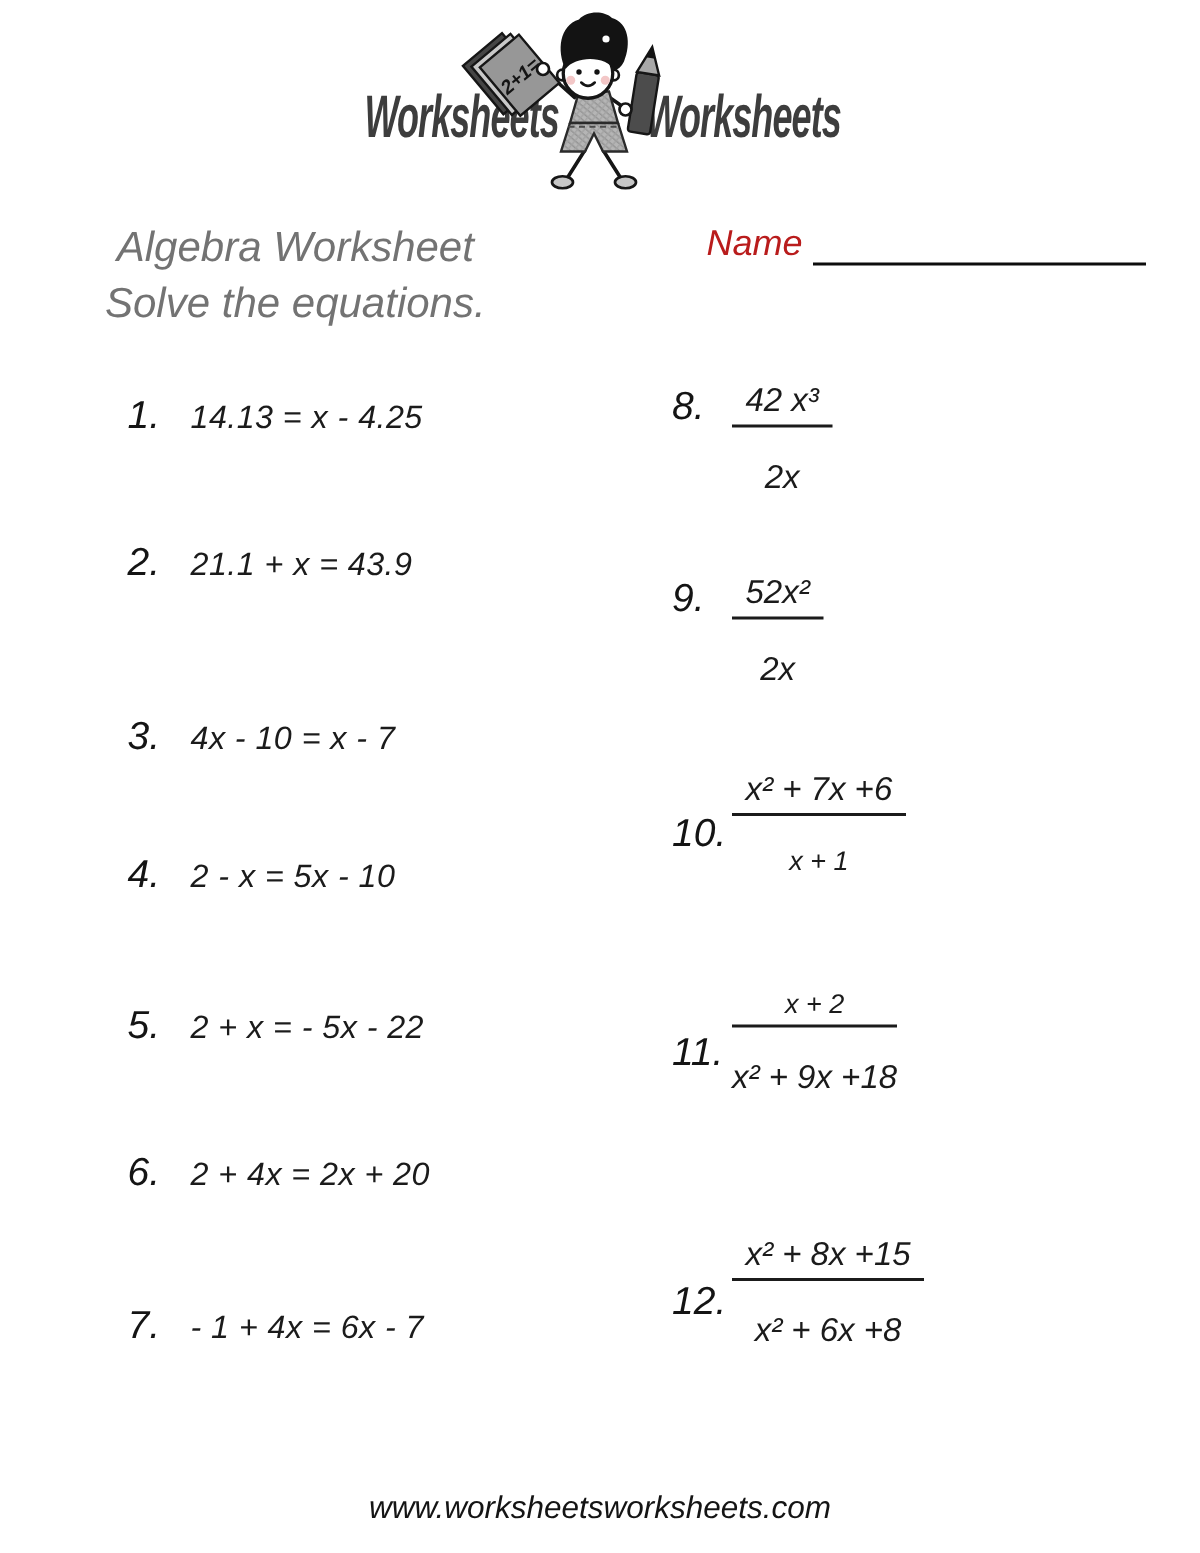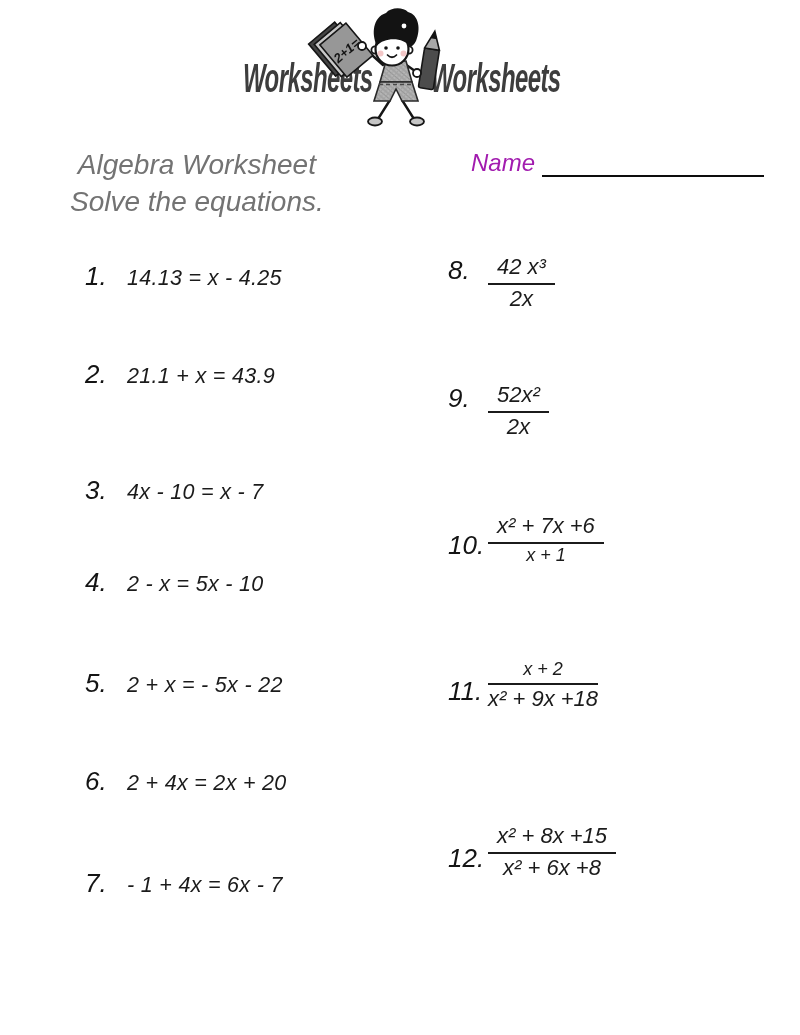--- a/index.html
+++ b/index.html
@@ -44,21 +44,21 @@
     color:#737373;
     text-align:center;
   }
   .namefield{
     position:absolute;
     left:471px;
     top:149px;
     display:flex;
     align-items:flex-end;
     font-size:24px;
-    color:#a21caf;
+    color:#b91c1c;
   }
   .nameline{
     display:inline-block;
     width:222px;
     height:24px;
     margin-left:7px;
     border-bottom:2px solid #0d0d0d;
   }
   
   .prob{
@@ -81,21 +81,21 @@
   .prob-right .pnum{width:40px;margin-top:12px;}
   .toprow{align-items:flex-start;}
   .toprow .pnum{margin-top:1px;}
   .frac{display:inline-block;text-align:center;}
   .fnum{
     display:block;
     font-size:22px;
     padding:0 9px 3px 9px;
     border-bottom:2.2px solid #1b1b1b;
   }
-  .fden{display:block;font-size:22px;padding-top:1px;}
+  .fden{display:block;font-size:22px;padding-top:20px;}
   .pr8{top:254px}.pr9{top:382px}.pr10{top:513px}.pr11{top:659px}.pr12{top:823px}
   .pr10 .fden{font-size:18px;}
   .pr11 .fnum{font-size:18px;}
   
   .footer{
     position:absolute;
     left:0;right:0;
     top:994px;
     text-align:center;
     font-size:21px;
@@ -226,14 +226,15 @@
     </span>
   </div>
   <div class="prob prob-right pr12">
     <span class="pnum">12.</span>
     <span class="frac">
       <span class="fnum">x² + 8x +15</span>
       <span class="fden">x² + 6x +8</span>
     </span>
   </div>
 
+  <div class="footer">www.worksheetsworksheets.com</div>
 
 </div>
 
 </body></html>

